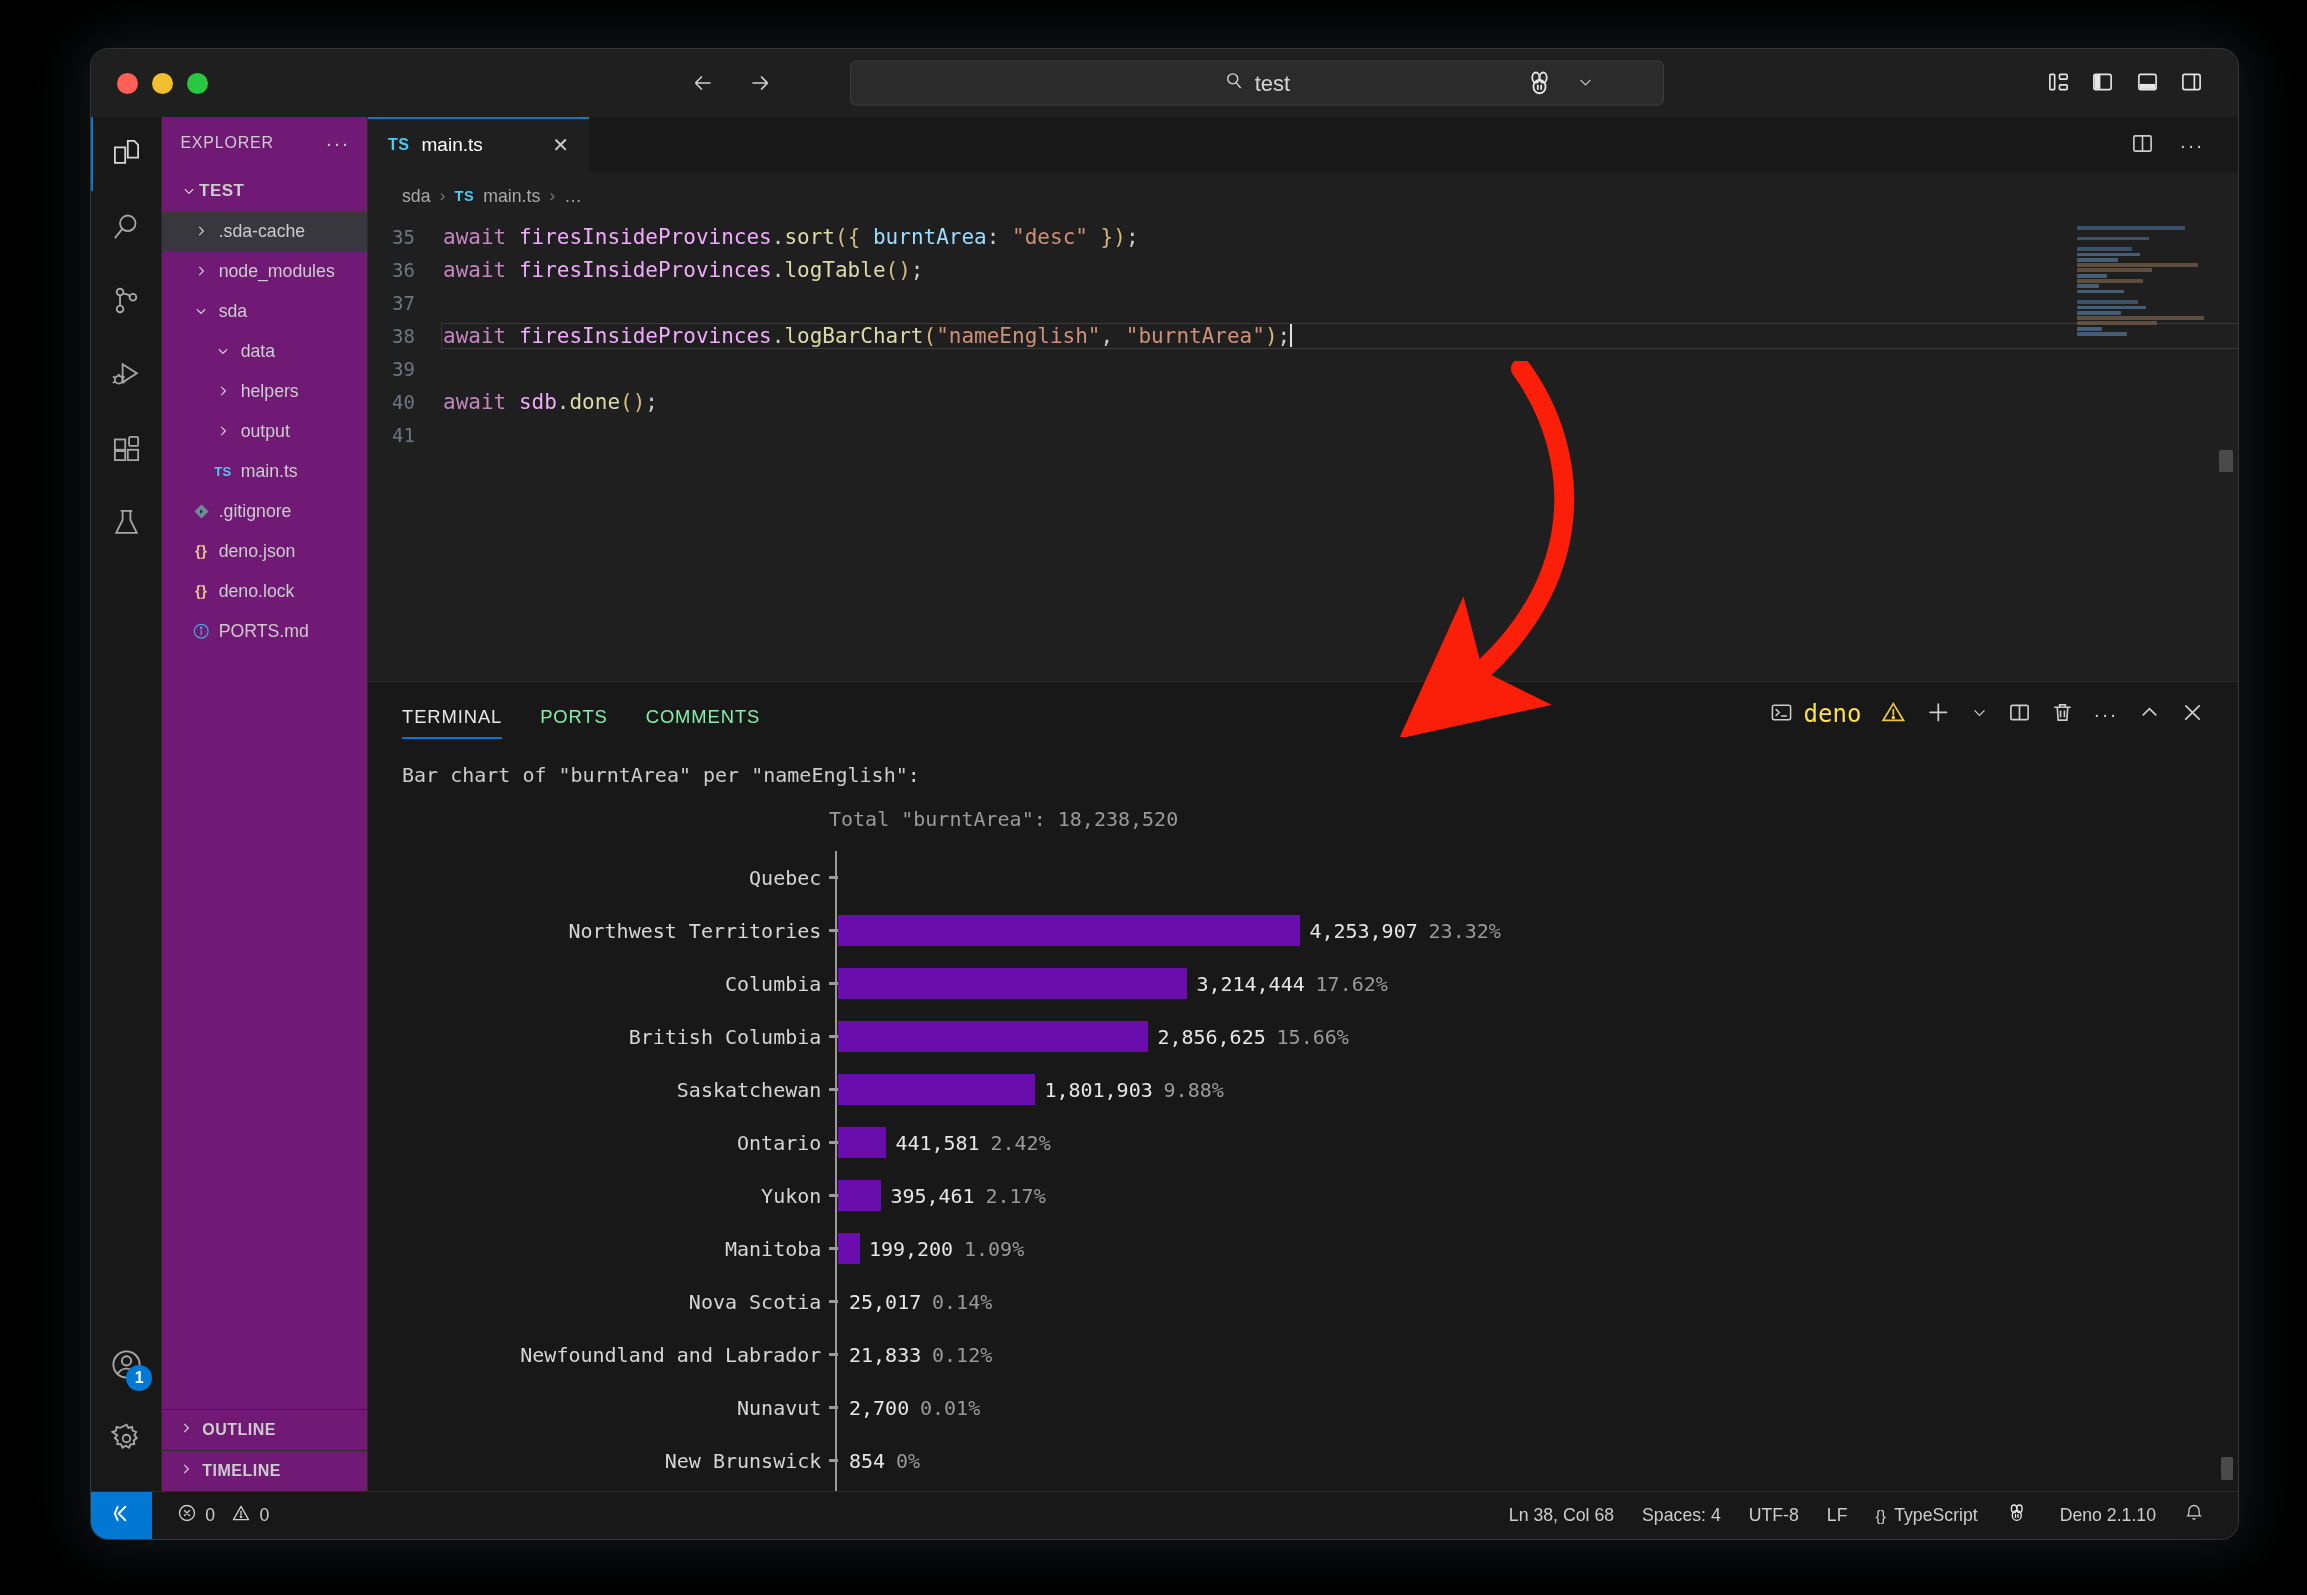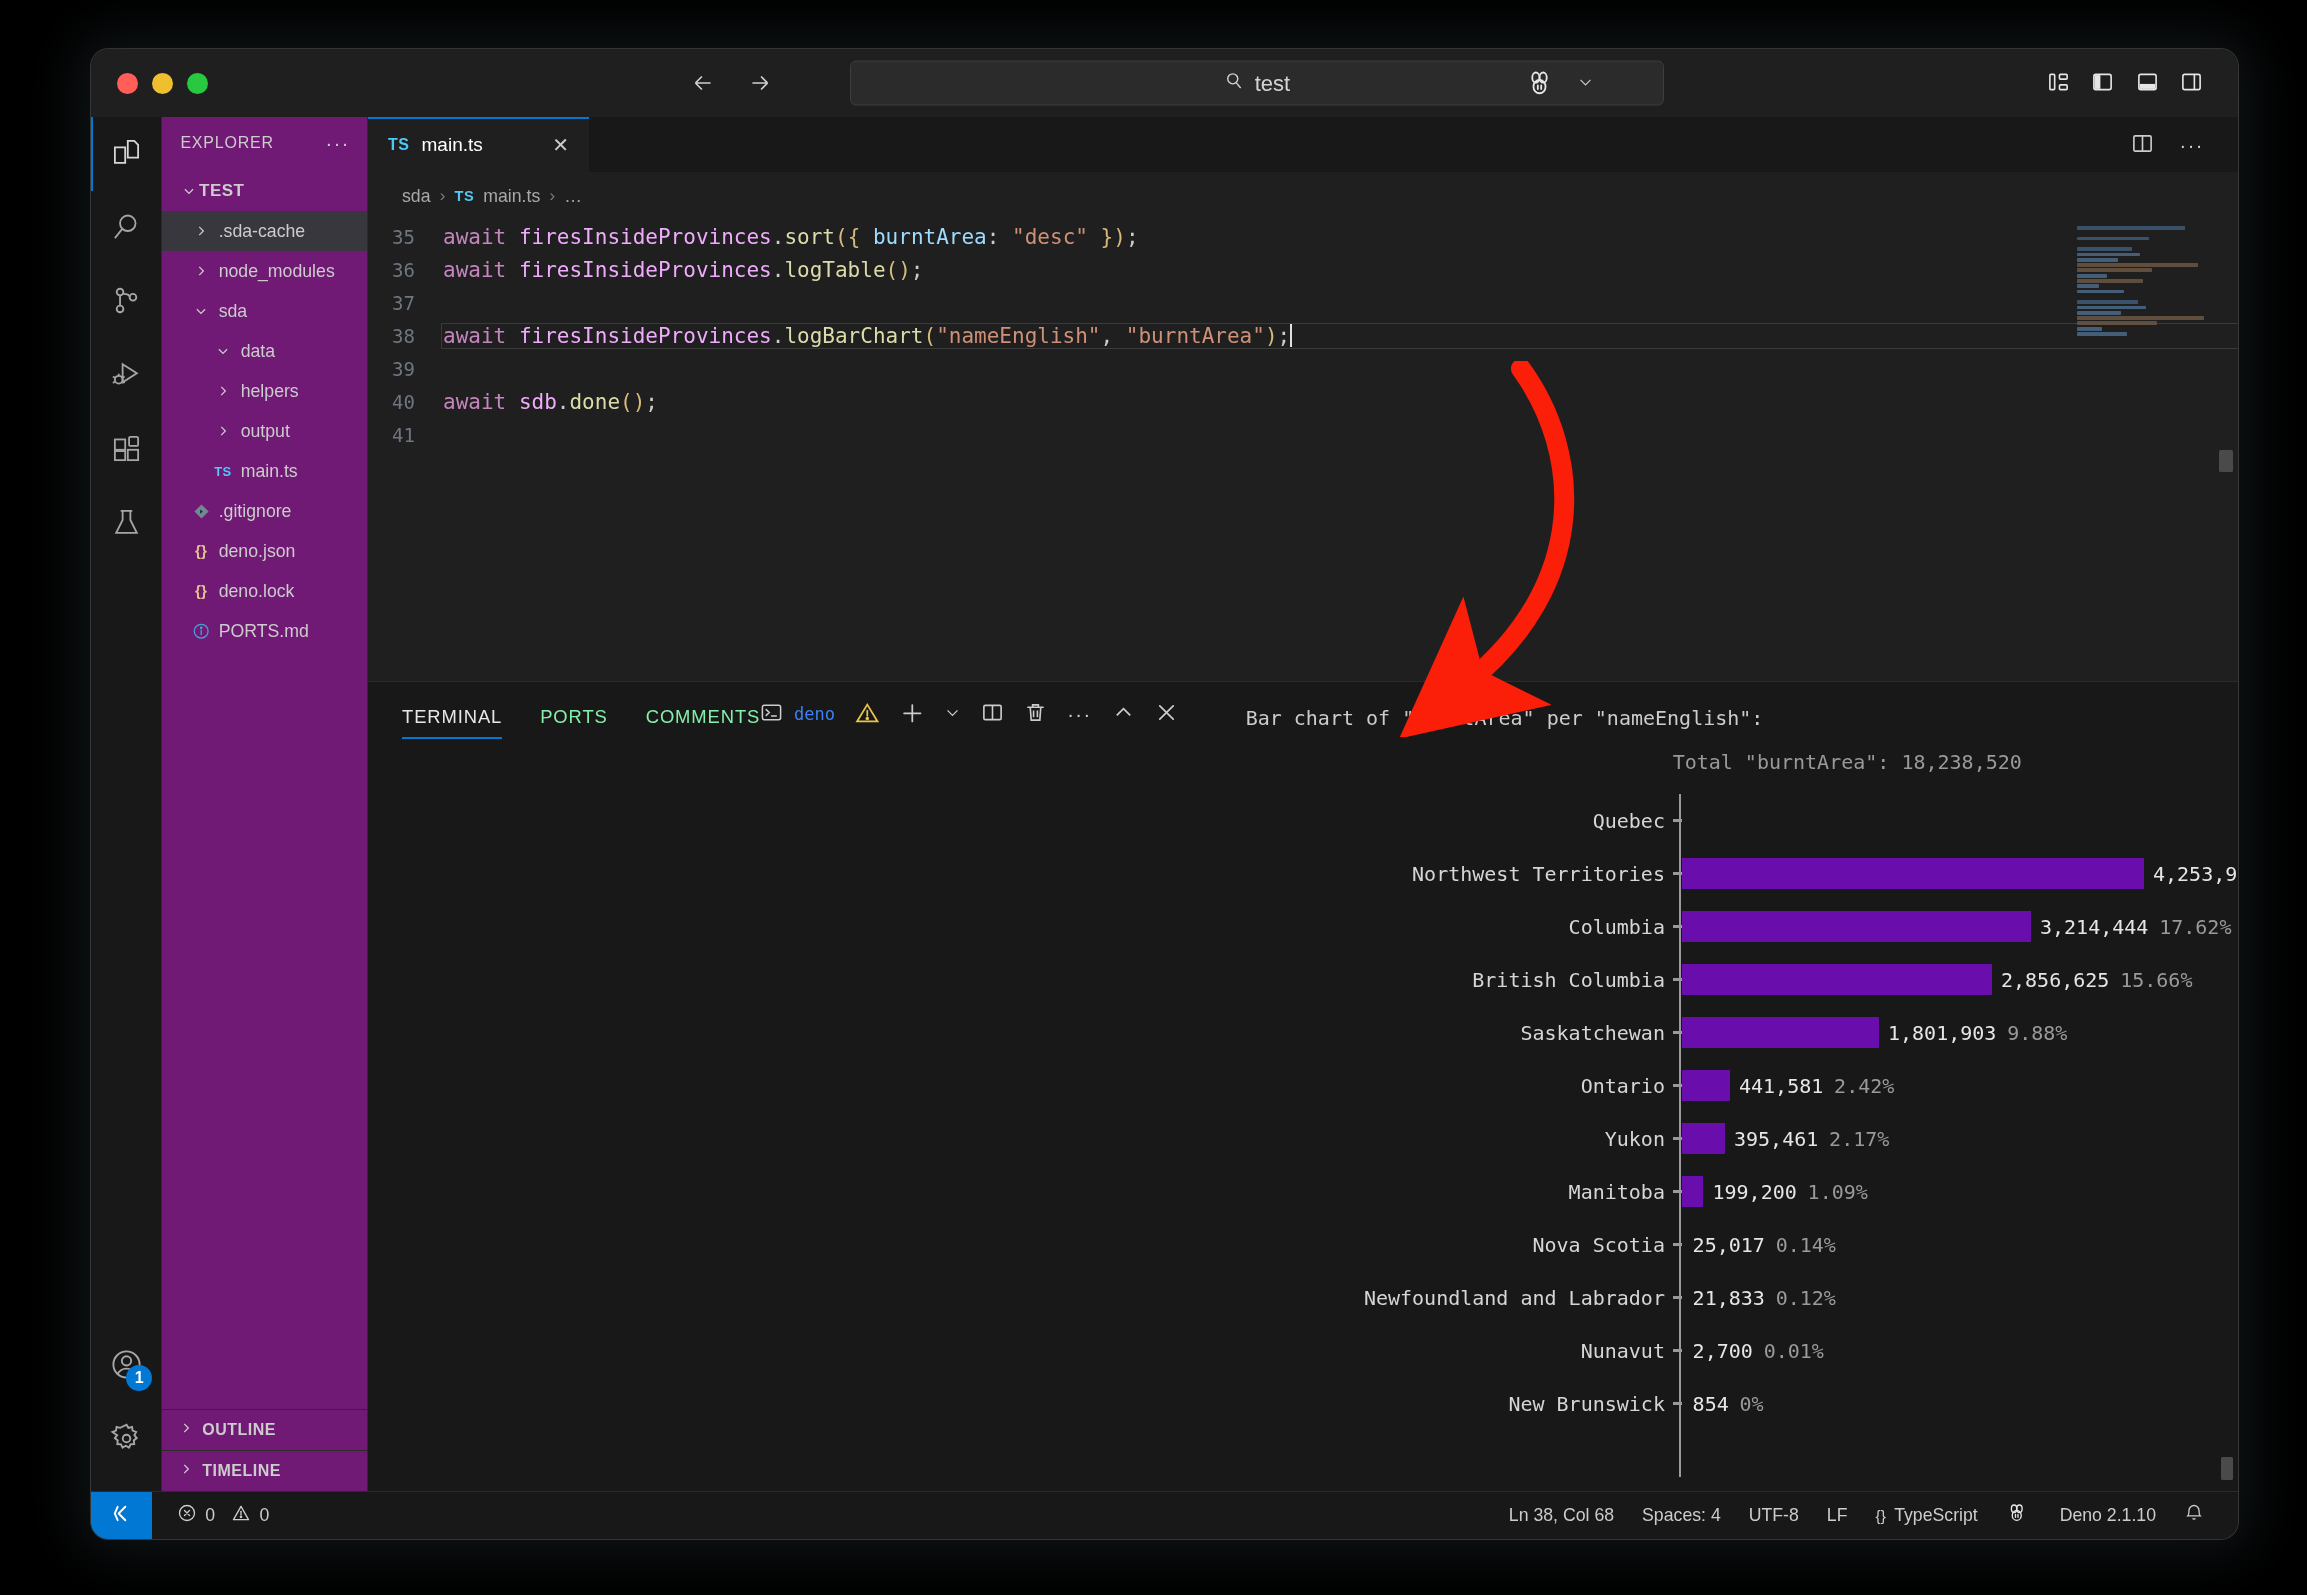--- a/index.html
+++ b/index.html
@@ -132,31 +132,31 @@
   .caret { display:inline-block; width:1.5px; height:23px; background:#e0e0e0;
            vertical-align:-4.6px; }
 
   .minimap { position:absolute; right:23px; top:6.1px; width:138px; height:123px; opacity:.85; }
   .mm-line { height:3.8px; margin-bottom:1.5px; border-radius:0.8px; }
 
   .editor-scrollbar { position:absolute; right:4.6px; top:230px; width:14px; height:21.5px;
                       background:#4a4a4a; border-radius:1.5px; }
 
   
-  .panel { height:810px; flex:0 0 810px; background:#181818; display:flex; flex-direction:row;
+  .panel { height:810px; flex:0 0 810px; background:#181818; display:flex; flex-direction:column;
            border-top:0.8px solid #2b2b2b; }
   .panel-head { height:57px; flex:0 0 57px; display:flex; align-items:flex-end; position:relative;
                 padding:0 34px 0 34px; }
   .ptabs { display:flex; gap:38px; align-items:flex-end; height:100%; }
   .ptab { color:#86efac; font-size:18.4px; letter-spacing:0.9px; padding-bottom:10.8px; position:relative; }
   .ptab.active { color:#e7e7e7; }
   .ptab.active::after { content:""; position:absolute; left:0; right:0; bottom:0; height:2.3px; background:#0078d4; }
   .phead-right { margin-left:auto; display:flex; align-items:center; gap:20px; padding-bottom:10.8px; }
   .deno-pill { display:flex; align-items:center; gap:10.8px; }
-  .deno-pill .name { color:#3b82f6; font-size:17px;
+  .deno-pill .name { color:#fde047; font-size:24px;
                      font-family:"DejaVu Sans Mono","Liberation Mono",monospace; }
 
   .terminal { flex:1 1 auto; overflow:hidden; padding:20px 0 0 0;
               font-family:"DejaVu Sans Mono","Liberation Mono",monospace;
               color:#cccccc; font-size:20px; position:relative; }
   .term-line { padding-left:34px; height:31px; display:flex; align-items:center; white-space:pre; }
   .term-total { color:#9a9a9a; padding-left:34px; margin-top:17px; }
 
   .chart { position:relative; margin-top:20px; padding-left:34px; }
   .chart-axis { position:absolute; left:467px; top:0; bottom:6.1px; width:2.3px; background:#9a9a9a; }

